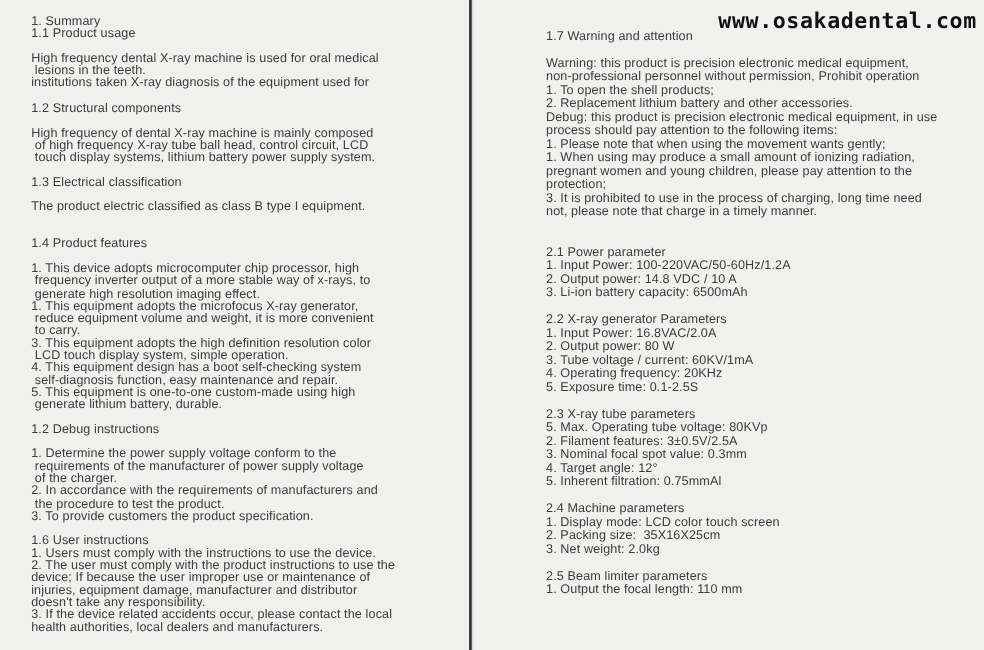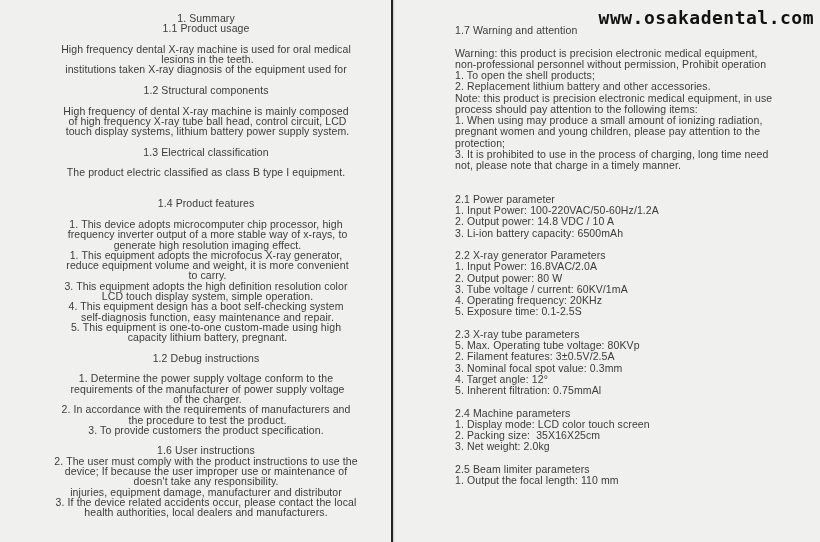--- a/index.html
+++ b/index.html
@@ -30,21 +30,20 @@
     color: var(--text);
   }
   .col .line {
     white-space: pre;
     overflow: visible;
   }
   .col-left {
     left: 26px;
     top: 13px;
     width: 360px;
-    text-align: center;
   }
   .col-left .line {
     height: 10.3px;
     line-height: 10.3px;
   }
   .col-right {
     left: 455px;
     top: 25px;
     width: 340px;
   }
@@ -102,49 +101,51 @@
       <div class="line"> frequency inverter output of a more stable way of x-rays, to</div>
       <div class="line"> generate high resolution imaging effect.</div>
       <div class="line">1. This equipment adopts the microfocus X-ray generator,</div>
       <div class="line"> reduce equipment volume and weight, it is more convenient</div>
       <div class="line"> to carry.</div>
       <div class="line">3. This equipment adopts the high definition resolution color</div>
       <div class="line"> LCD touch display system, simple operation.</div>
       <div class="line">4. This equipment design has a boot self-checking system</div>
       <div class="line"> self-diagnosis function, easy maintenance and repair.</div>
       <div class="line">5. This equipment is one-to-one custom-made using high</div>
-      <div class="line"> capacity lithium battery, pregnant.</div>
+      <div class="line"> generate lithium battery, durable.</div>
       <div class="line">&nbsp;</div>
       <div class="line">1.2 Debug instructions</div>
       <div class="line">&nbsp;</div>
       <div class="line">1. Determine the power supply voltage conform to the</div>
       <div class="line"> requirements of the manufacturer of power supply voltage</div>
       <div class="line"> of the charger.</div>
       <div class="line">2. In accordance with the requirements of manufacturers and</div>
       <div class="line"> the procedure to test the product.</div>
       <div class="line">3. To provide customers the product specification.</div>
       <div class="line">&nbsp;</div>
       <div class="line">1.6 User instructions</div>
+      <div class="line">1. Users must comply with the instructions to use the device.</div>
       <div class="line">2. The user must comply with the product instructions to use the</div>
       <div class="line">device; If because the user improper use or maintenance of</div>
+      <div class="line">injuries, equipment damage, manufacturer and distributor</div>
       <div class="line">doesn't take any responsibility.</div>
-      <div class="line">injuries, equipment damage, manufacturer and distributor</div>
       <div class="line">3. If the device related accidents occur, please contact the local</div>
       <div class="line">health authorities, local dealers and manufacturers.</div>
     </div>
   <div class="divider"></div>
   <div class="col col-right">
       <div class="line">1.7 Warning and attention</div>
       <div class="line">&nbsp;</div>
       <div class="line">Warning: this product is precision electronic medical equipment,</div>
       <div class="line">non-professional personnel without permission, Prohibit operation</div>
       <div class="line">1. To open the shell products;</div>
       <div class="line">2. Replacement lithium battery and other accessories.</div>
-      <div class="line">Note: this product is precision electronic medical equipment, in use</div>
+      <div class="line">Debug: this product is precision electronic medical equipment, in use</div>
       <div class="line">process should pay attention to the following items:</div>
+      <div class="line">1. Please note that when using the movement wants gently;</div>
       <div class="line">1. When using may produce a small amount of ionizing radiation,</div>
       <div class="line">pregnant women and young children, please pay attention to the</div>
       <div class="line">protection;</div>
       <div class="line">3. It is prohibited to use in the process of charging, long time need</div>
       <div class="line">not, please note that charge in a timely manner.</div>
       <div class="line">&nbsp;</div>
       <div class="line">&nbsp;</div>
       <div class="line">2.1 Power parameter</div>
       <div class="line">1. Input Power: 100-220VAC/50-60Hz/1.2A</div>
       <div class="line">2. Output power: 14.8 VDC / 10 A</div>

